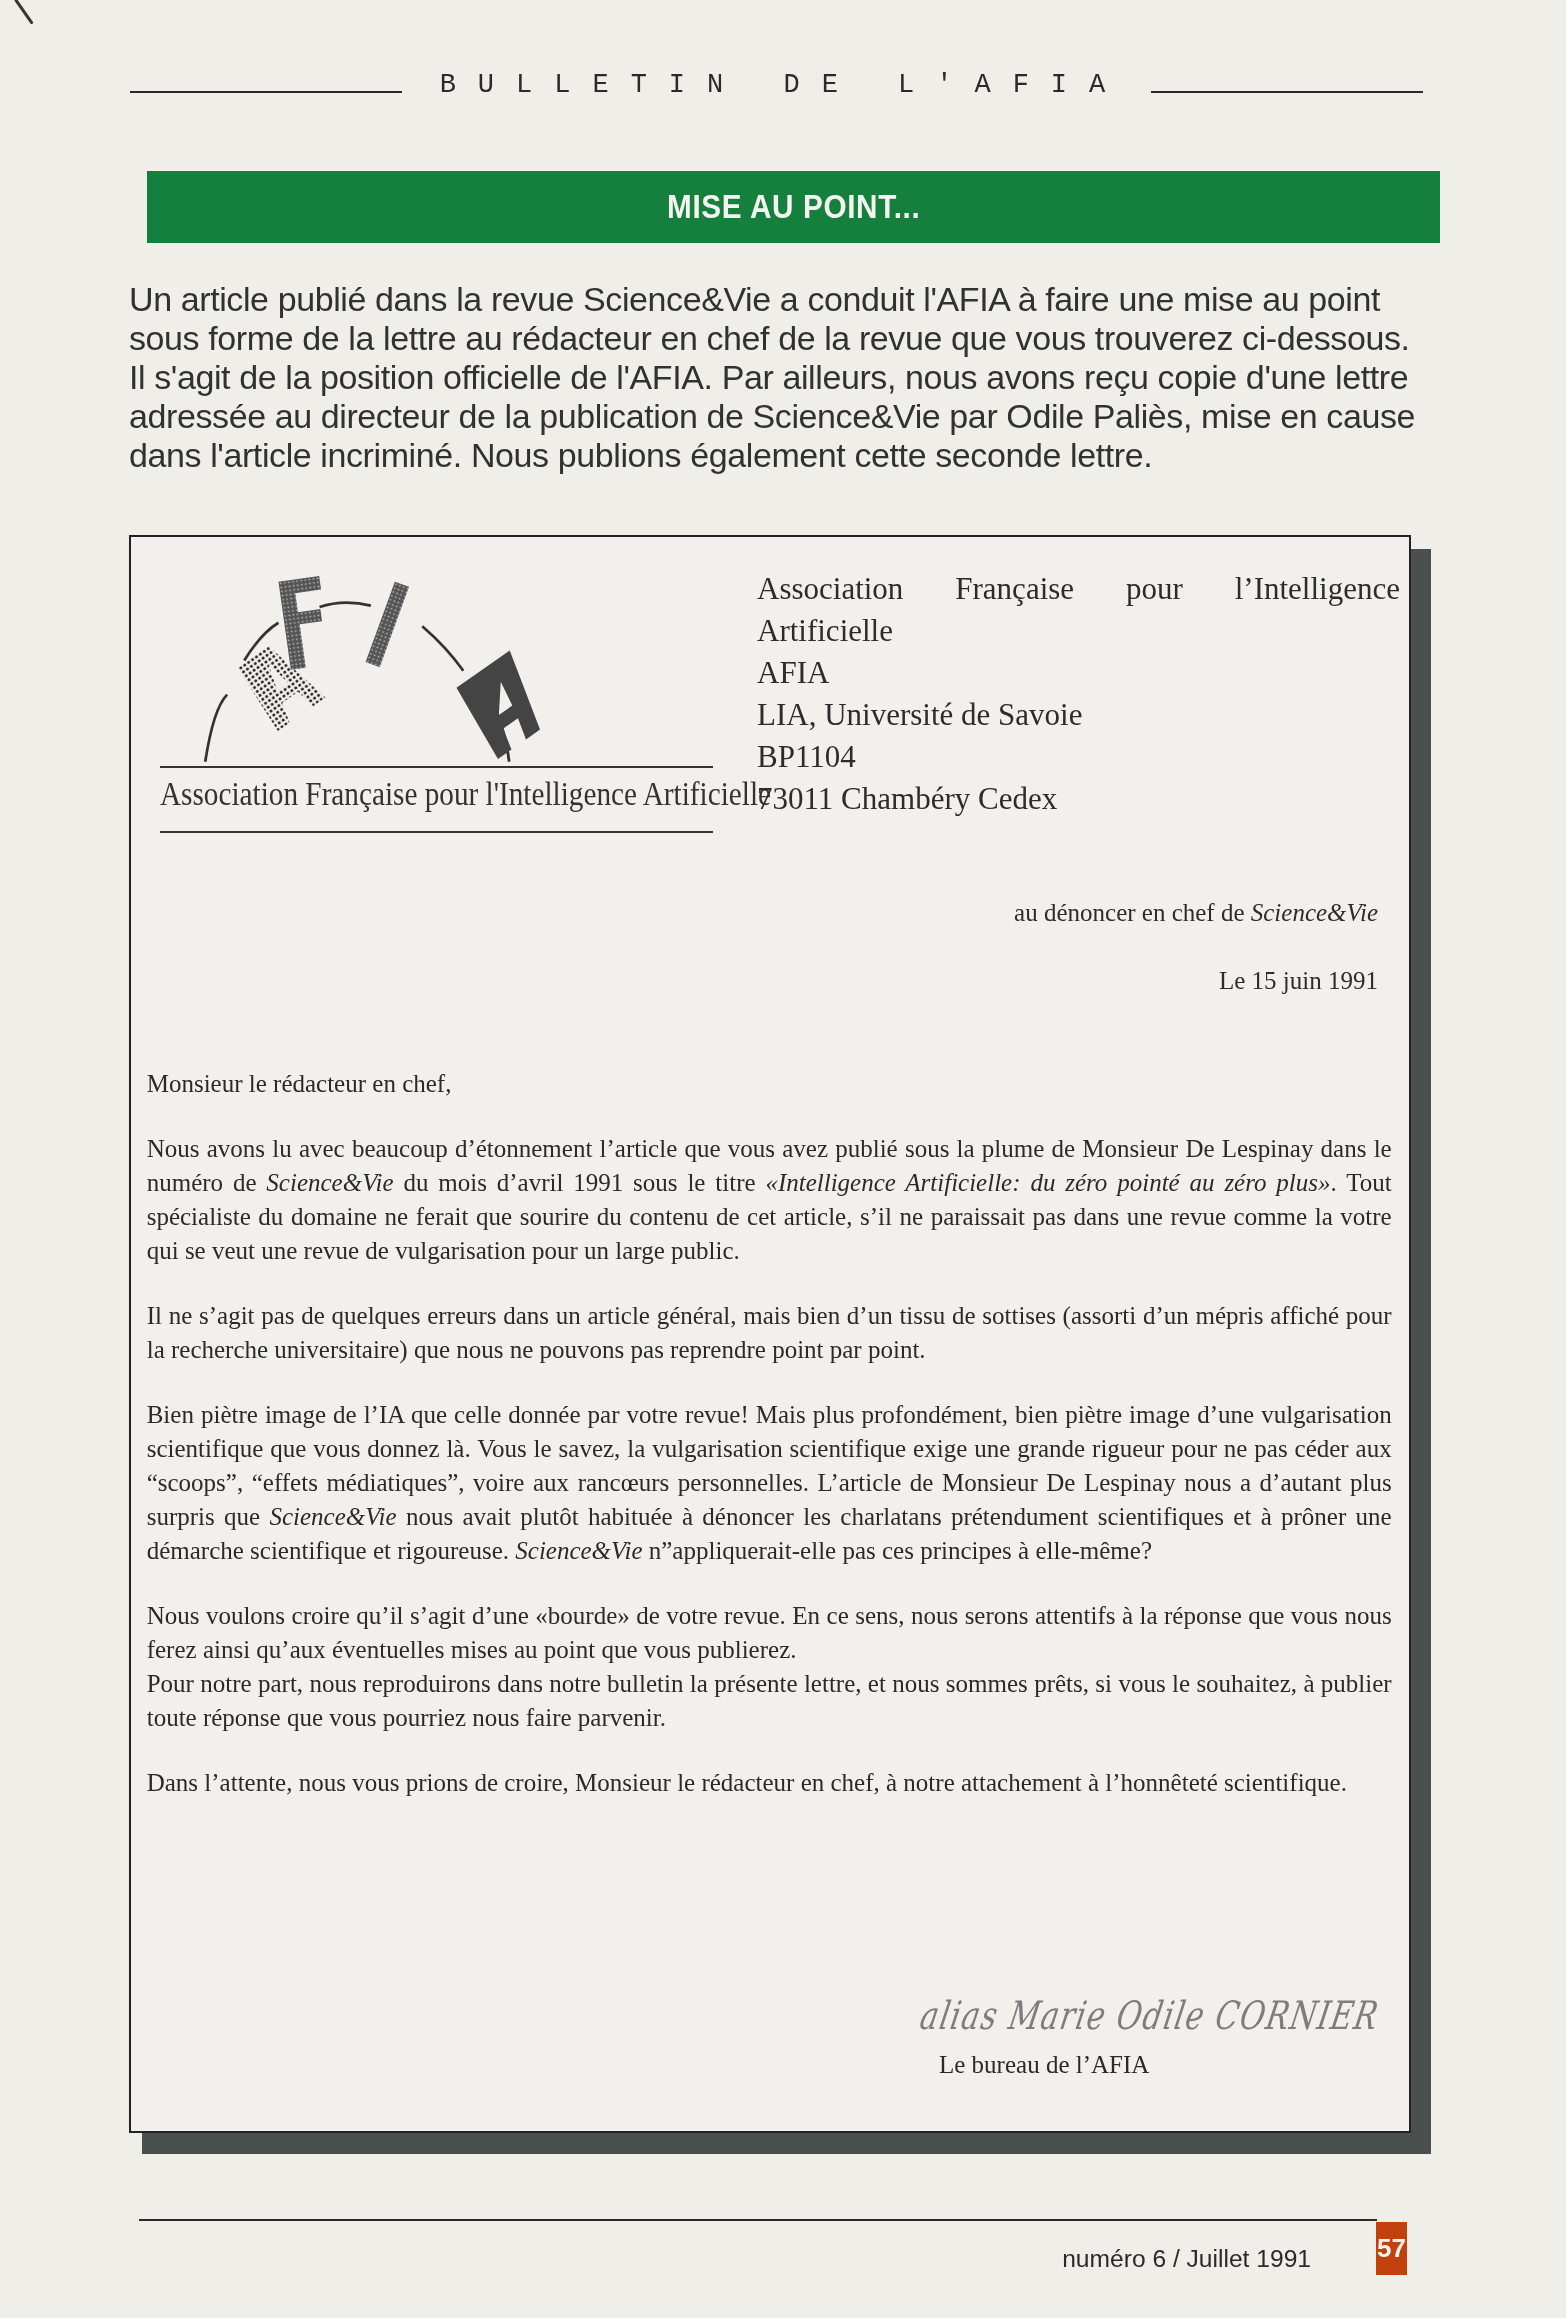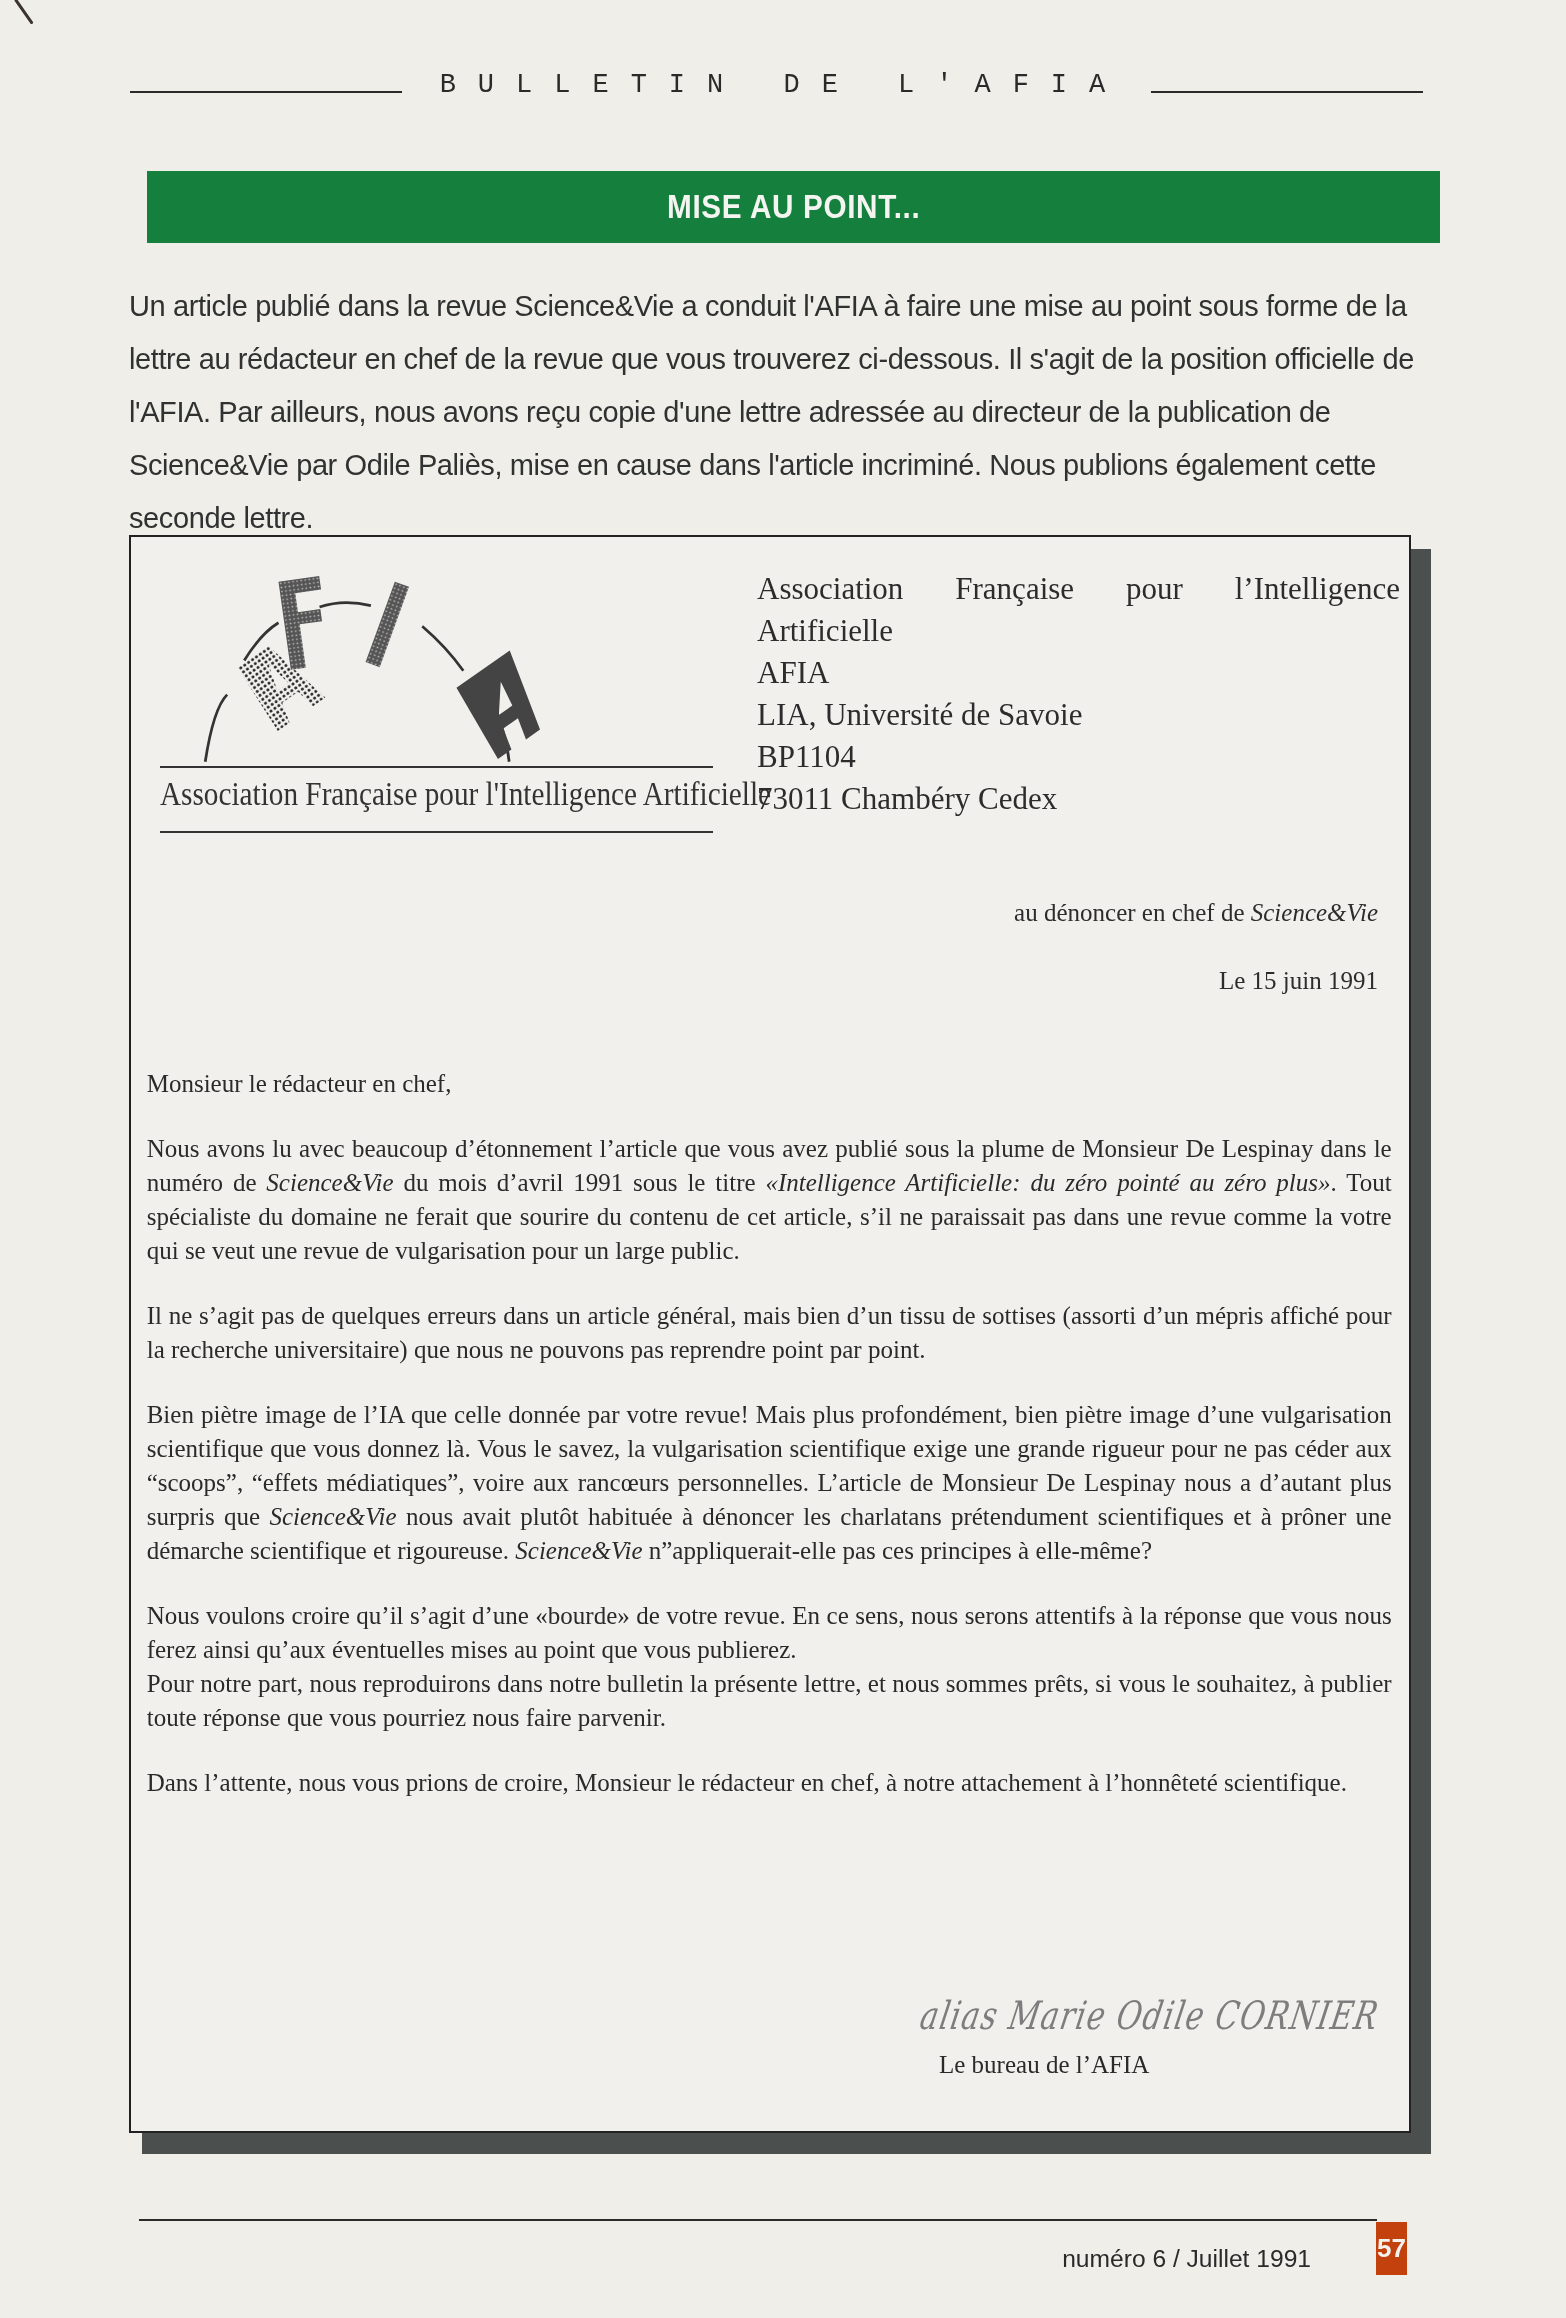--- a/index.html
+++ b/index.html
@@ -34,21 +34,21 @@
   }
   .banner span {
     font-family: "Liberation Sans", "DejaVu Sans", sans-serif;
     font-weight: bold; font-size: 33px; color: #f4f4f0; letter-spacing: 0.7px;
     transform: scaleX(0.9);
   }
   
   .intro {
     position: absolute; left: 129px; top: 280px; width: 1300px;
     font-family: "Liberation Sans", "DejaVu Sans", sans-serif;
-    font-size: 29px; line-height: 53px; color: #303231;
+    font-size: 34px; line-height: 39px; color: #303231;
     letter-spacing: -0.4px;
   }
   
   .shadow {
     position: absolute; left: 142px; top: 549px; width: 1289px; height: 1605px;
     background: #4b4f4e;
   }
   .letter {
     position: absolute; left: 129px; top: 535px; width: 1282px; height: 1598px;
     background: #f1f0ec;

